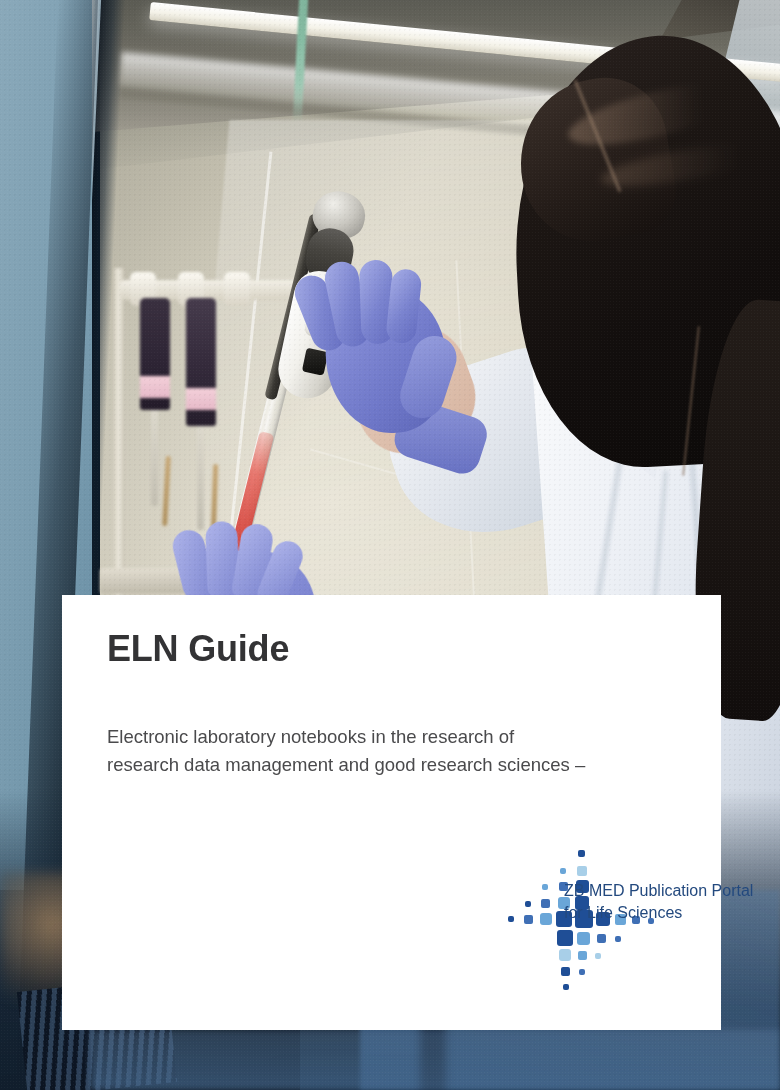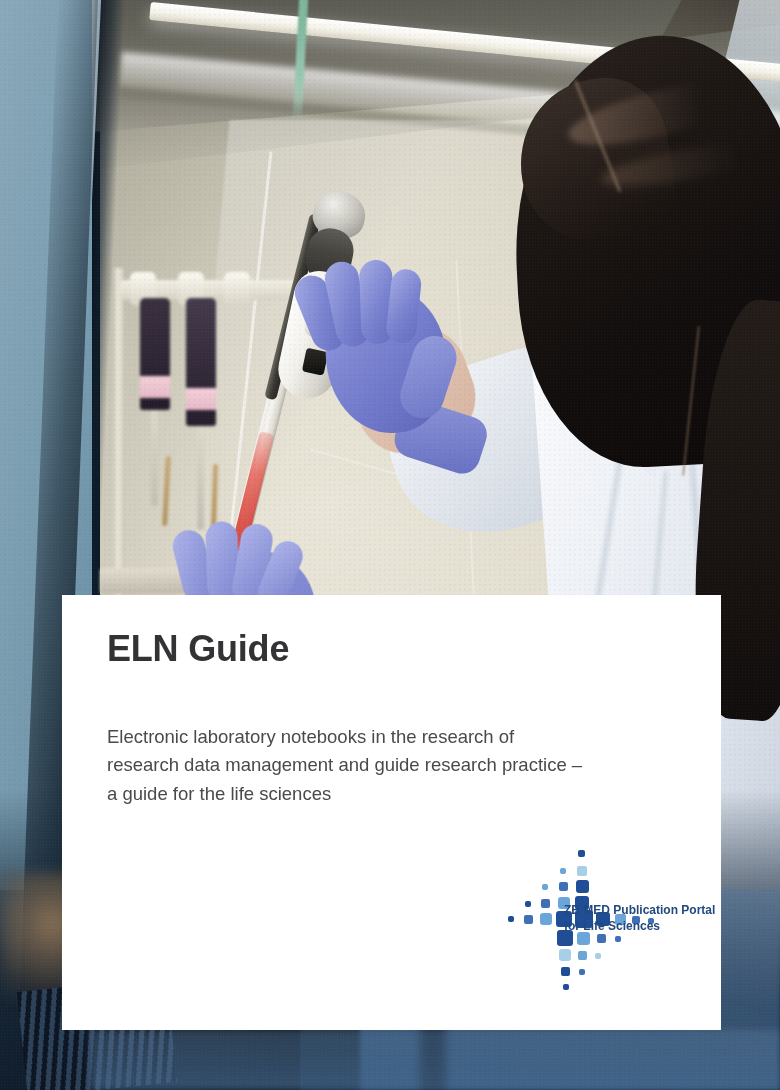--- a/index.html
+++ b/index.html
@@ -526,26 +526,26 @@
     line-height:1;
     white-space:nowrap;
   }
   .wm-pub { color:#1d1d1f; font-weight:700; }
   .wm-lisso { color:#3a3a3c; font-weight:300; }
 
   .dotgrid { position:absolute; left:128px; top:0; width:164px; height:138px; }
   .dot { position:absolute; border-radius:2px; }
 
   .tagline {
-    position:absolute; left:170px; top:52px;
-    font-size:12px;
+    position:absolute; left:170px; top:30px;
+    font-size:16px;
     font-stretch:condensed;
     color:#23497e;
     line-height:1.35;
-    font-weight:700;
+    font-weight:400;
     white-space:nowrap;
   }
   .tagline .tl { display:block; }
 </style>
 </head>
 <body>
 
 <div class="cover">
 
   <div class="photo">
@@ -665,22 +665,21 @@
     <div class="grain"></div>
   </div>
 
   <div class="card">
     <div class="card-inner">
 
       <h1 class="title">ELN Guide</h1>
 
       <div class="subtitle">
         <span class="ln">Electronic laboratory notebooks in the research of</span>
-        <span class="ln">research data management and guide research practice –</span>
-        <span class="ln">a guide for the life sciences</span>
+        <span class="ln">research data management and good research sciences –</span>
       </div>
 
       <div class="logo">
 
 
         <div class="dotgrid">
             <span class="dot" style="left: 56px; top: 0px; width: 7px; height: 7px; background: rgb(31, 78, 150); border-radius: 2px;"></span>
             <span class="dot" style="left: 38px; top: 18px; width: 6px; height: 6px; background: rgb(106, 166, 216); border-radius: 2px;"></span>
             <span class="dot" style="left: 55px; top: 16px; width: 10px; height: 10px; background: rgb(168, 207, 232); border-radius: 2px;"></span>
             <span class="dot" style="left: 20px; top: 34px; width: 6px; height: 6px; background: rgb(106, 166, 216); border-radius: 2px;"></span>

